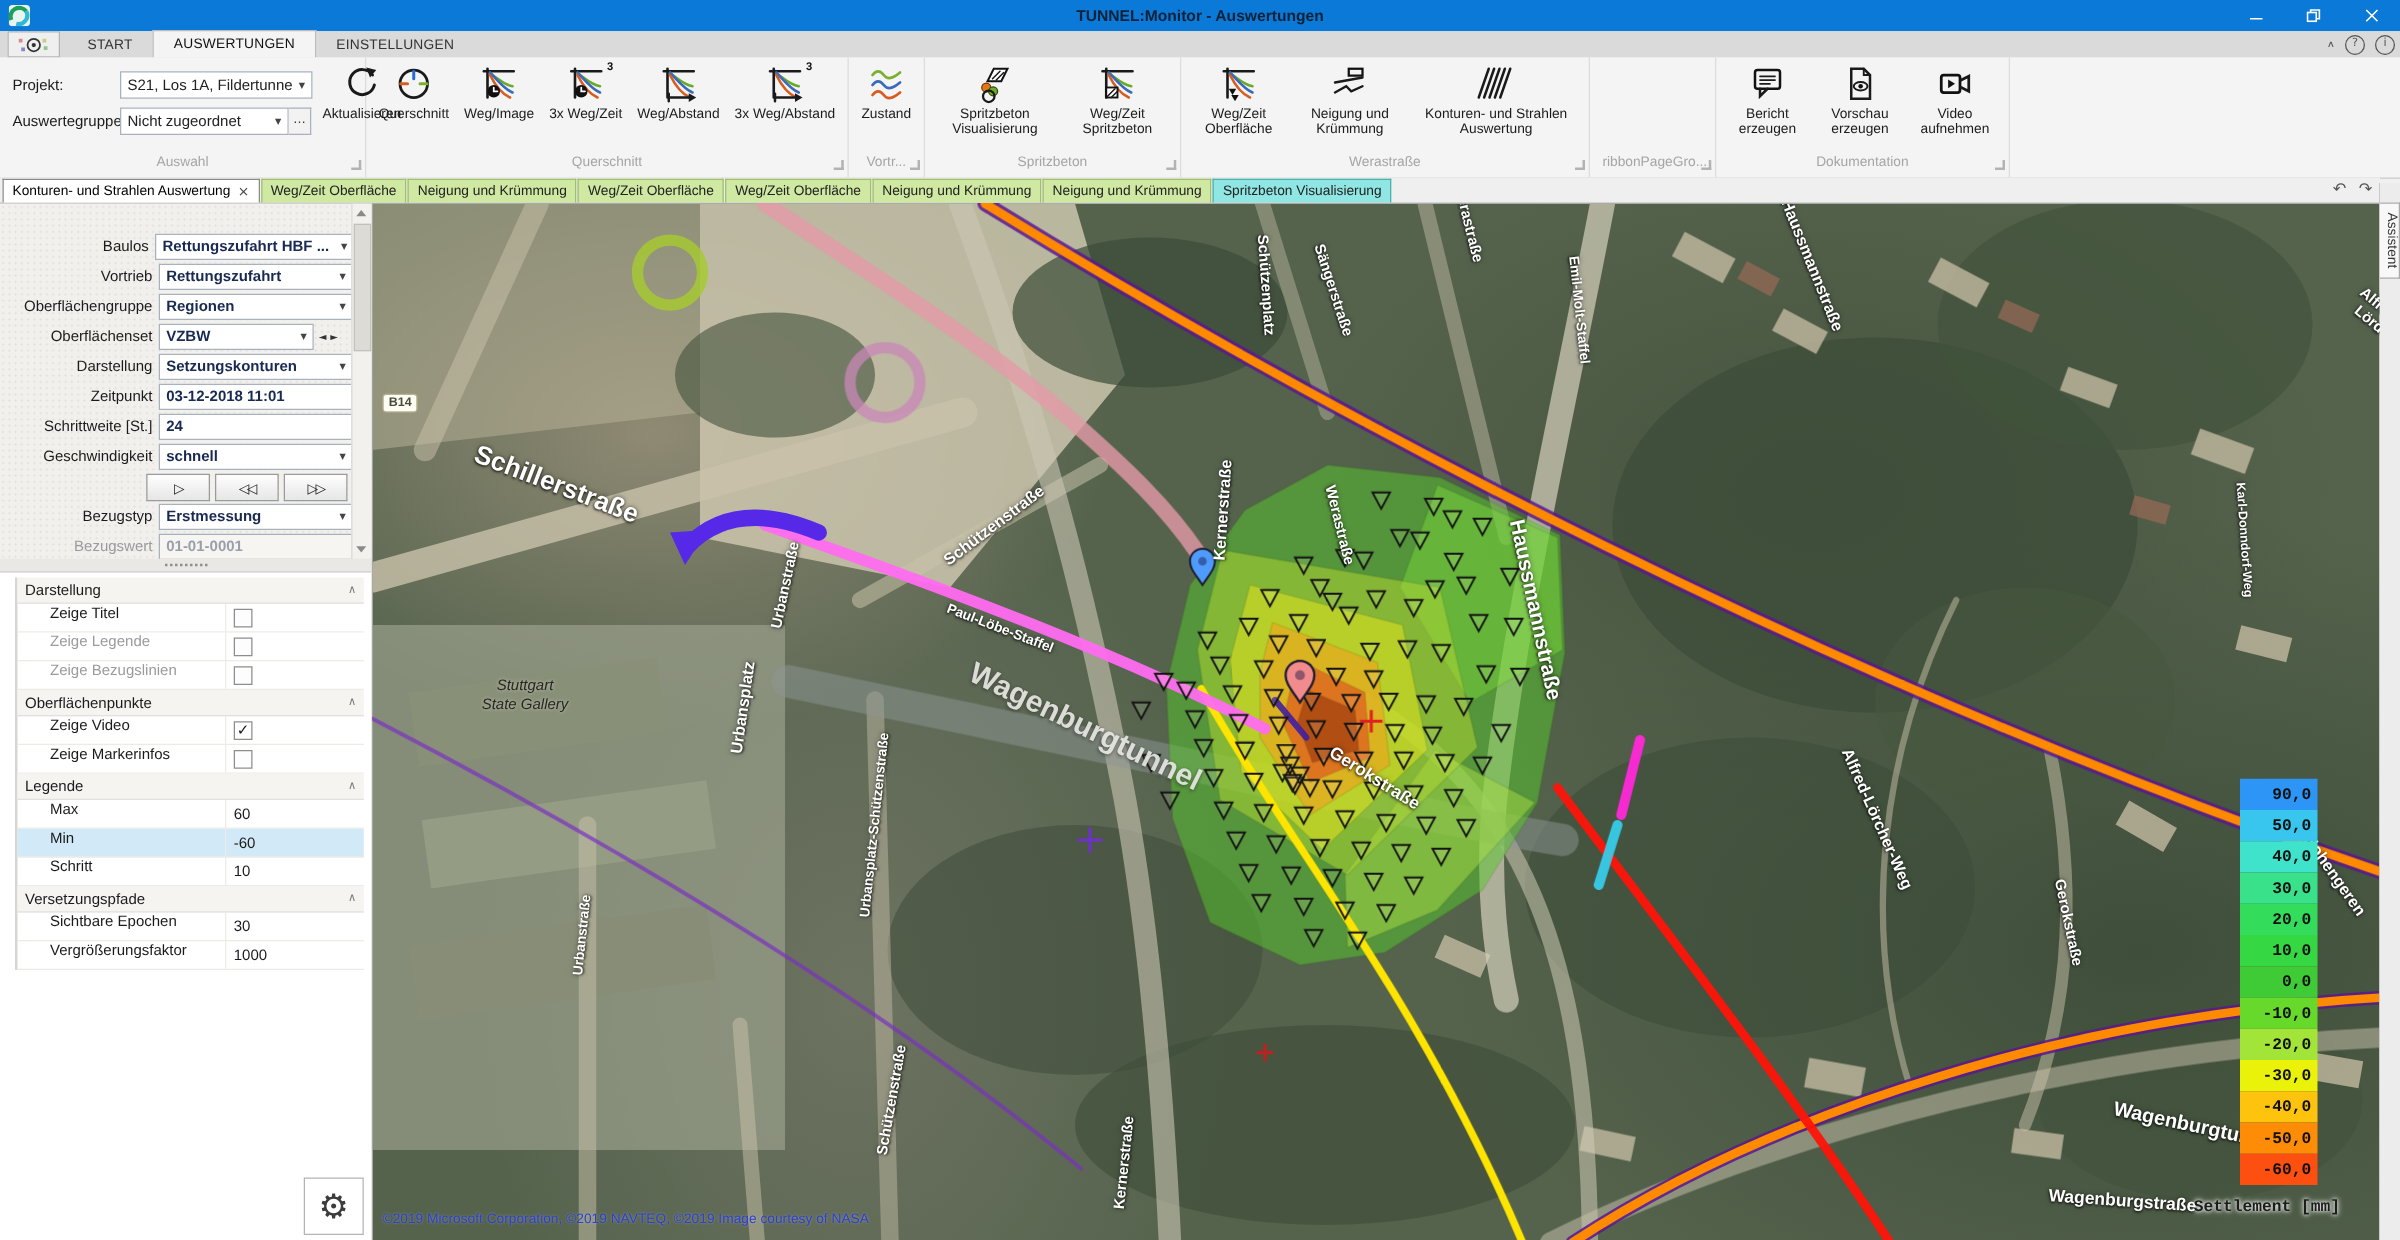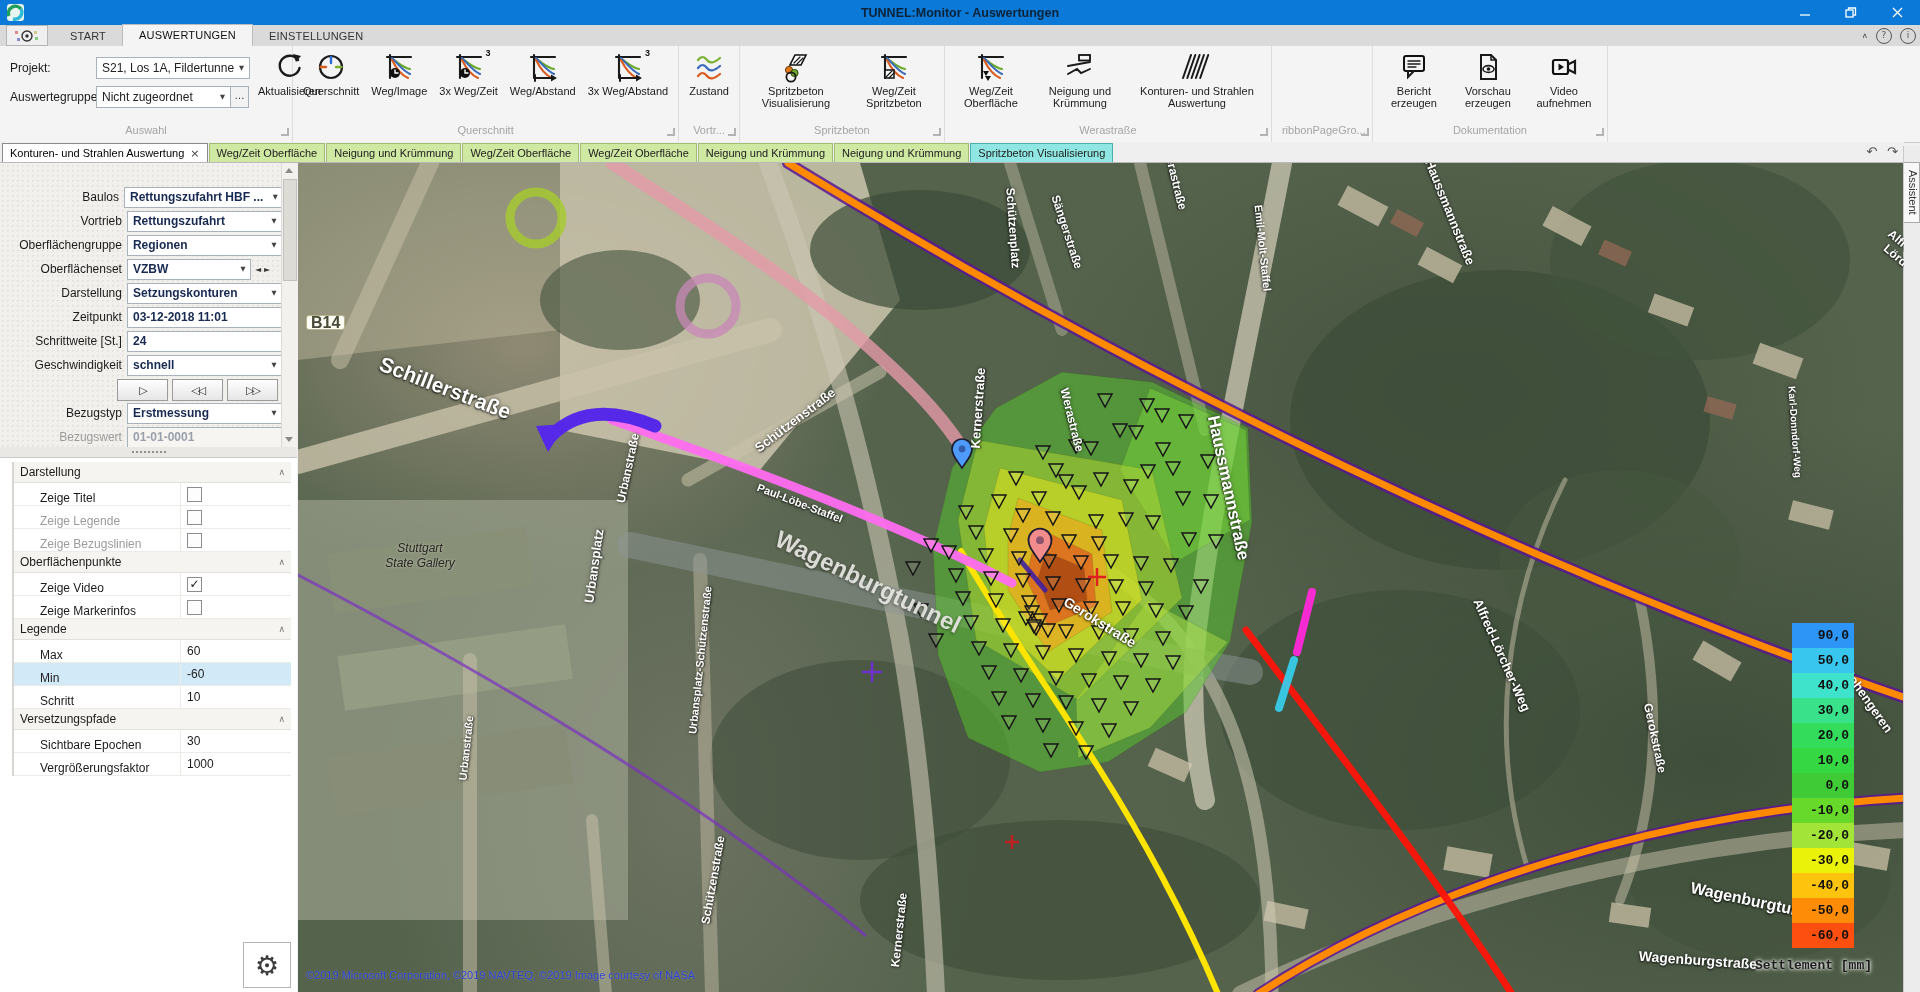--- a/index.html
+++ b/index.html
@@ -72,21 +72,21 @@
 .vs-up{top:5px;border-bottom:5px solid #8a8a8a}
 .vs-dn{bottom:5px;border-top:5px solid #8a8a8a}
 .vs-thumb{position:absolute;left:1px;top:16px;width:12px;height:100px;background:#dddbd6;border:1px solid #c3c1bc}
 .splitter{position:absolute;left:0;top:284px;width:297px;height:10px;background:#eae8e4;display:flex;align-items:center;justify-content:center}
 .grip{width:34px;border-top:2px dotted #8f8f8f}
 .gridarea{position:absolute;left:0;top:294px;width:297px;height:535px;background:#fff;border-top:1px solid #c9c9c9}
 .pgrid{position:absolute;left:12px;top:4px;right:6px;border-left:2px solid #d8d6d2}
 .pgh{height:20px;display:flex;align-items:center;background:#f5f4f1;border-bottom:1px solid #e2e0db;font-size:12px;color:#1b1b1b;padding:0 6px}
 .pgh .t{flex:1}
 .pgh .c{font-size:9px;color:#777}
-.prow{height:22px;display:flex;align-items:flex-end;border-bottom:1px solid #edebe6;font-size:12px;color:#1b1b1b}
+.prow{height:22px;display:flex;align-items:flex-start;border-bottom:1px solid #edebe6;font-size:12px;color:#1b1b1b}
 .prow.dis{color:#9b9b9b}
 .prow.sel{background:#d2e9f7}
 .plab{width:140px;padding-left:26px;white-space:nowrap;overflow:hidden}
 .pval{flex:1;border-left:1px solid #edebe6;height:100%;display:flex;align-items:center;padding-left:6px}
 .cbx{width:13px;height:13px;border:1px solid #8d8d8d;background:#fdfdfd;display:flex;align-items:center;justify-content:center;font-size:12px;color:#111;line-height:1}
 .gearbtn{position:absolute;right:6px;bottom:5px;width:46px;height:44px;background:#fff;border:1px solid #b4b4b4;display:flex;align-items:center;justify-content:center;font-size:27px;color:#3c3c3c}
 
 
 .map{position:absolute;left:298px;top:163px;width:1606px;height:829px;overflow:hidden;
 background:
@@ -95,21 +95,21 @@
  radial-gradient(520px 340px at 14% 22%,#8f8a74 0%,rgba(143,138,116,0) 70%),
  radial-gradient(430px 620px at 24% 76%,#6d7361 0%,rgba(109,115,97,0) 70%),
  #55634d}
 .map svg.base{position:absolute;left:0;top:0}
 #maplabels{position:absolute;left:0;top:0;width:100%;height:100%;z-index:5;pointer-events:none}
 .maplabel{position:absolute;white-space:pre-line;text-align:center;transform-origin:center}
 .maplabel.road{color:#fff;font-weight:bold;text-shadow:0 1px 2px rgba(0,0,0,.8),0 0 4px rgba(0,0,0,.55)}
 .maplabel.big{color:#e6e6e2;font-weight:bold;opacity:.92;text-shadow:0 1px 3px rgba(40,40,40,.7)}
 .maplabel.place{color:#26261f;font-style:italic;text-shadow:0 0 3px rgba(255,255,255,.5);line-height:1.25}
 .badge{position:absolute;left:8px;top:152px;z-index:5;background:#fdfdf6;border:1px solid #b9b28e;border-radius:3px;
-  font-size:16px;color:#4a4a38;padding:0 4px;line-height:13px;font-weight:bold}
+  font-size:10px;color:#4a4a38;padding:0 4px;line-height:13px;font-weight:bold}
 #legend{position:absolute;left:1494px;top:460px;z-index:8;width:62px}
 .legrow{height:25px;font-family:"Liberation Mono","DejaVu Sans Mono",monospace;font-weight:bold;font-size:13px;
   color:#101010;text-align:right;padding-right:5px;line-height:25px;box-sizing:border-box}
 #legcaption{position:absolute;right:32px;top:795px;z-index:8;font-family:"Liberation Mono","DejaVu Sans Mono",monospace;
   font-weight:bold;font-size:13px;color:#1c1c1c;text-shadow:0 0 3px #fff,0 0 5px #fff}
 #copyright{position:absolute;left:8px;top:806px;z-index:9;font-size:11px;color:#2b3fd2;text-shadow:0 0 2px rgba(255,255,255,.35)}
 
 
 .aside{position:absolute;right:0;top:146px;width:16px;height:846px;background:#ececec;border-left:1px solid #c9c9c9}
 .atab{position:absolute;left:0;top:16px;width:15px;background:#f8f8f8;border:1px solid #ababab;border-left:none;

